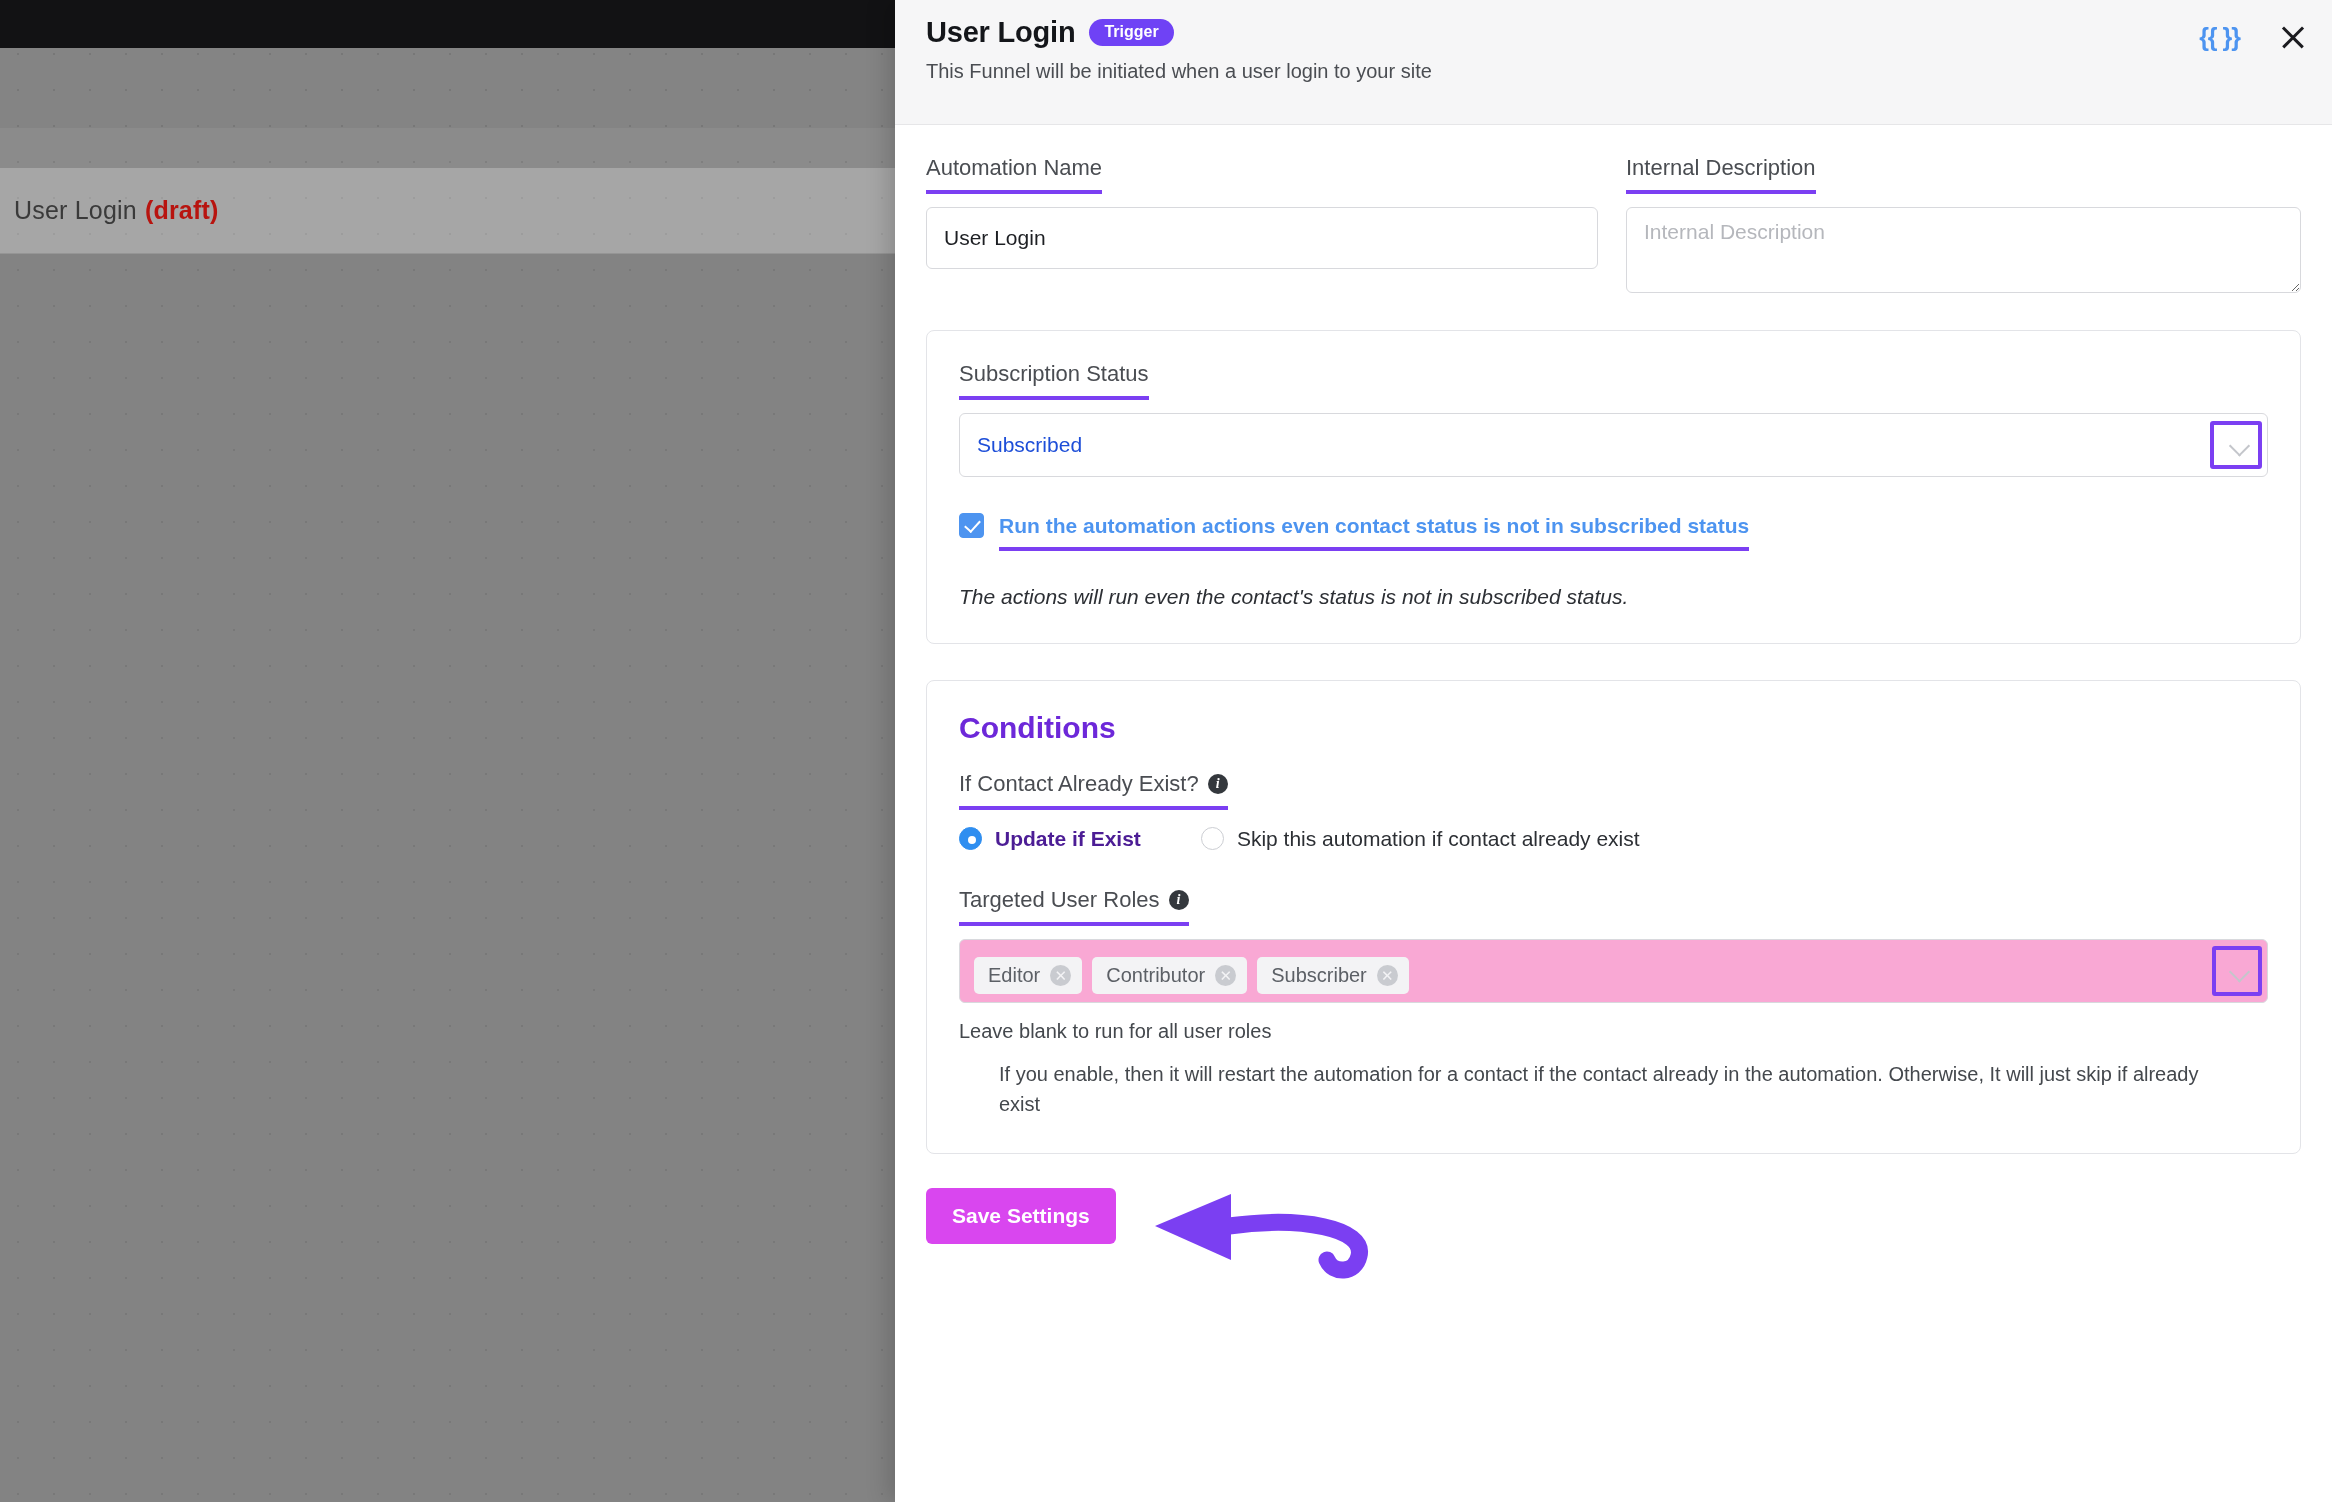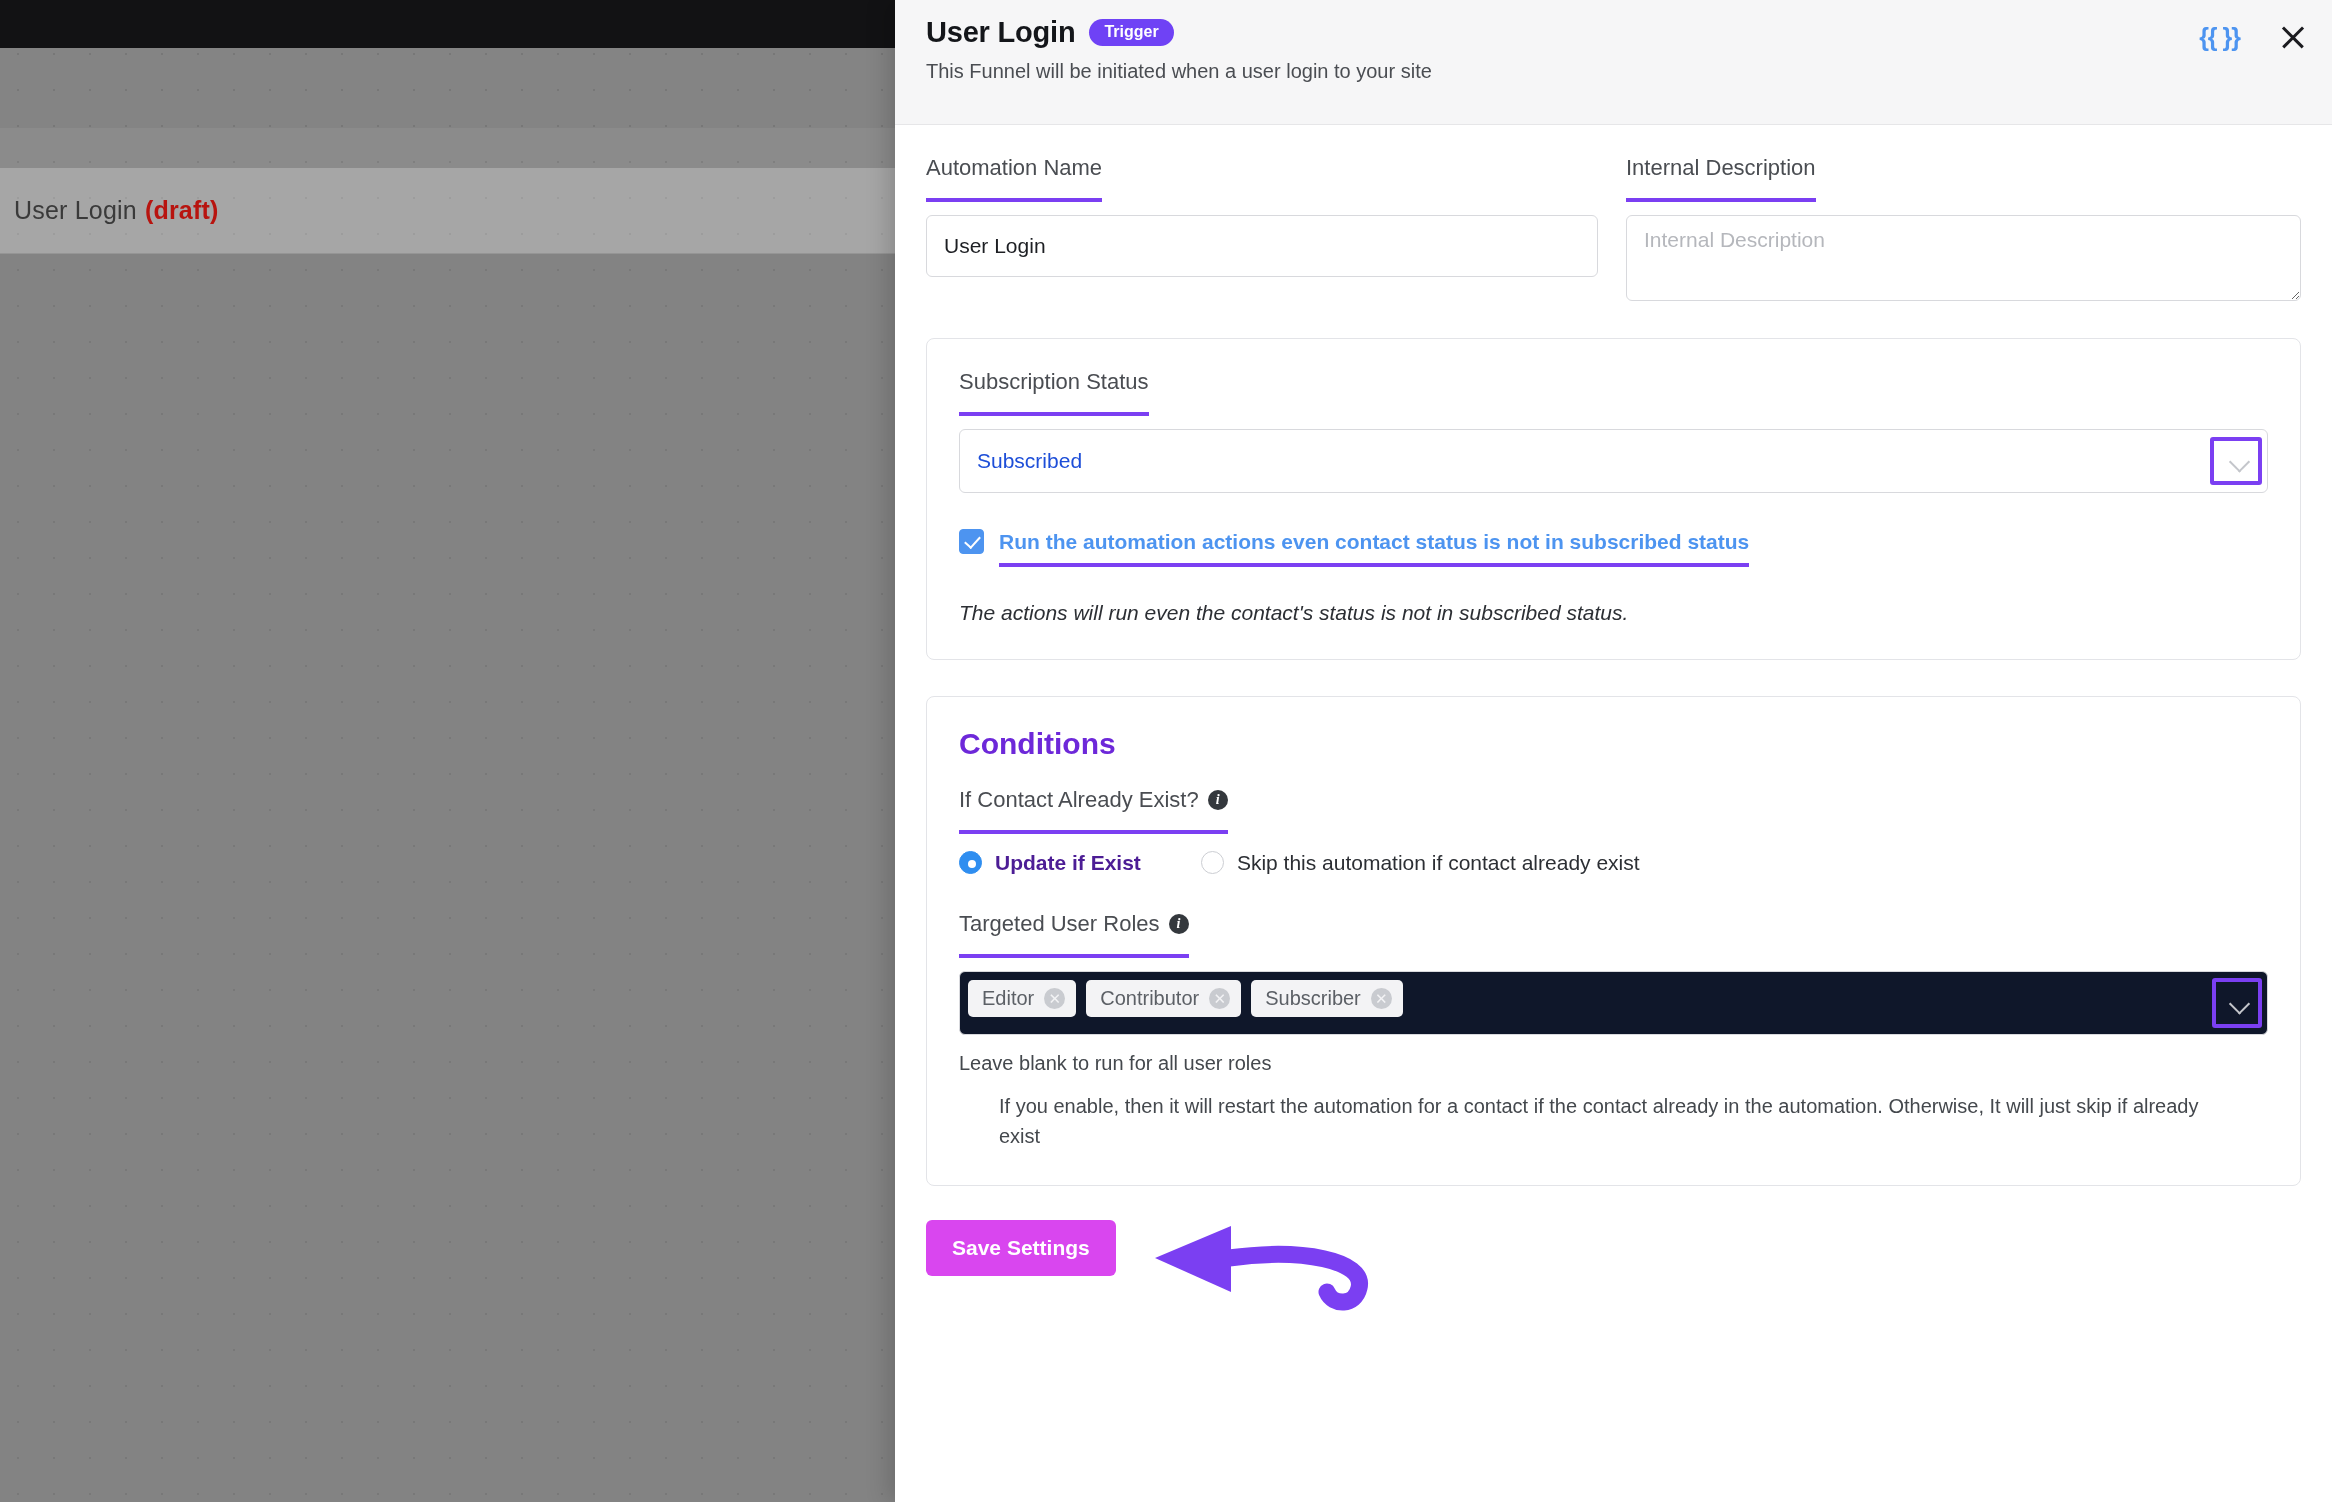--- a/index.html
+++ b/index.html
@@ -79,21 +79,21 @@
   }
   #close-icon:before { transform: rotate(45deg); }
   #close-icon:after  { transform: rotate(-45deg); }
 
   #modal-body { padding: 30px 31px 0 31px; }
 
   
   .field-label {
     display: inline-block;
     font-size: 22px; color: #4a4d52;
-    padding-bottom: 17px;
+    padding-bottom: 9px;
     border-bottom: 4px solid #7b3ff2;
     margin-bottom: 13px;
     position: relative;
   }
   .field-label.with-info { display: inline-flex; align-items: center; gap: 9px; }
   .info-icon {
     display: inline-flex; align-items: center; justify-content: center;
     width: 20px; height: 20px; border-radius: 50%;
     background: #34383d; color: #fff;
     font-size: 14px; font-weight: bold; font-style: italic;
@@ -209,23 +209,23 @@
 
   #conditions-title {
     font-size: 30px; font-weight: bold; color: #6d28d9; margin-bottom: 26px;
   }
   .section-gap { margin-top: 36px; }
 
   
   .tags-box {
     width: 100%; min-height: 64px;
     border: 1px solid #d8d9dd; border-radius: 6px;
-    background: #0f172a;
-    display: flex; align-items: flex-start; flex-wrap: wrap; gap: 10px;
-    padding: 8px 70px 8px 8px;
+    background: #f9a8d4;
+    display: flex; align-items: flex-end; flex-wrap: wrap; gap: 10px;
+    padding: 8px 70px 8px 14px;
     position: relative;
   }
   .tag {
     display: inline-flex; align-items: center; gap: 10px;
     background: #f3f3f5; border-radius: 5px;
     padding: 7px 11px 7px 14px;
     font-size: 20px; color: #5c6066;
   }
   .tag-remove {
     width: 21px; height: 21px; border-radius: 50%;

